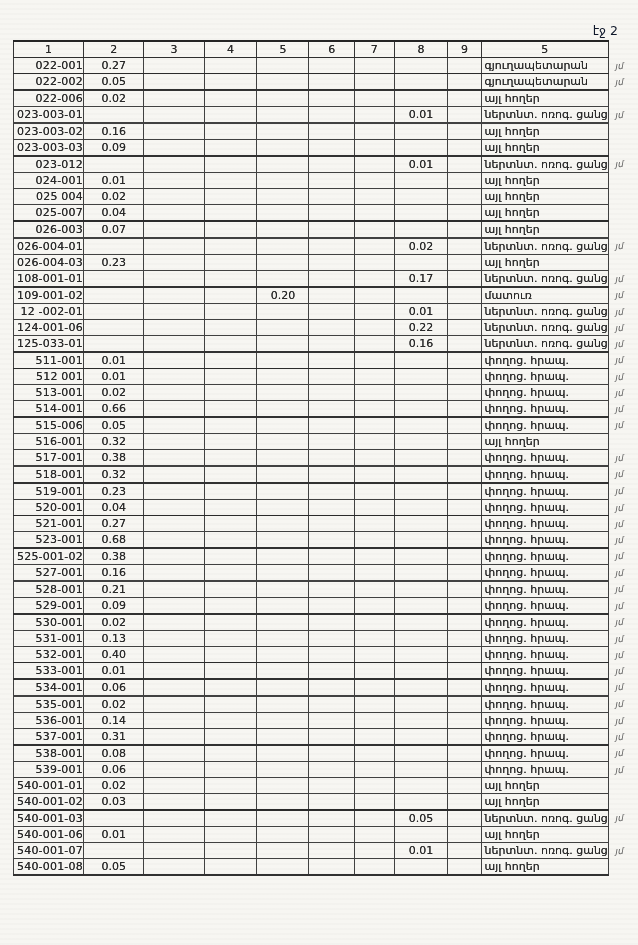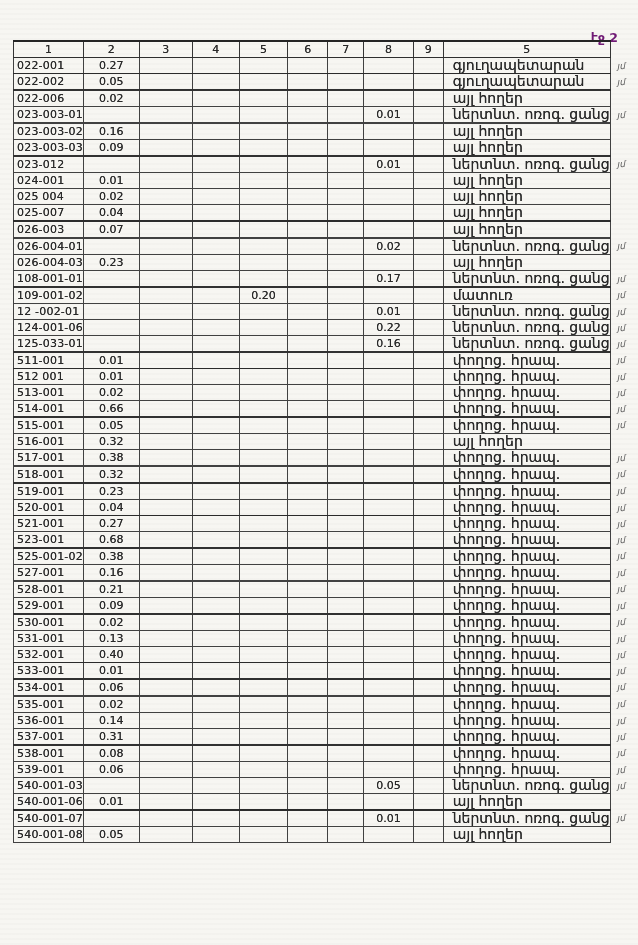--- a/index.html
+++ b/index.html
@@ -6,45 +6,45 @@
   body {
     width:638px; height:945px;
     background:#f7f6f2;
     background-image: repeating-linear-gradient(0deg, rgba(0,0,0,0.015) 0 2px, transparent 2px 5px);
     position:relative;
     font-family:"DejaVu Sans", sans-serif;
     color:#2e2e2e;
     overflow:hidden;
   }
   .page-label {
-    position:absolute; top:30px; right:20px;
-    font-size:12.5px; font-weight:700; color:#701a75;
+    position:absolute; top:23px; right:20px;
+    font-size:12.5px; font-weight:400; color:#0f172a;
   }
   table.scan {
     position:absolute; left:13px; top:40px;
     border-collapse:collapse; table-layout:fixed;
     filter:contrast(1.02);
   }
   th, td {
     height:15px; line-height:15px; padding:0;
     font-size:11px; color:#2b2b2b;
     text-shadow:0 0 0.4px #444;
     white-space:nowrap; overflow:hidden;
   }
   th {
     font-weight:normal;
     border:1px solid #353535;
     border-top:2px solid #262626;
     border-bottom:1px solid #303030;
     text-align:center;
   }
   td:not(.mark-cell) { border:1px solid #424242; }
-  td.c1 { text-align:left; padding-left:3px; letter-spacing:0.2px;margin-top:28px; }
+  td.c1 { text-align:right; padding-left:3px; letter-spacing:0.2px;margin-top:28px; }
   td.c2, td.c5, td.c8 { text-align:center; }
-  td.c10 { font-size:14px; padding-left:9px; }
+  td.c10 { font-size:11px; padding-left:3px; }
   td.mark-cell, th.mark-cell {
     border:none; background:transparent;
     font-size:9px; color:#5f5f5f; padding-left:7px;
     transform:skewX(-10deg); text-shadow:none;
   }
   
   tbody tr:nth-child(4n+2) td:not(.mark-cell) { border-bottom-width:2px; border-bottom-color:#333; }
   tbody tr:nth-child(7n+5) td:not(.mark-cell) { border-top-width:2px; }
   tbody tr:nth-child(9n+1) td:not(.mark-cell) { border-bottom-color:#2d2d2d; }
 </style>
@@ -363,21 +363,21 @@
         <td class="c4"></td>
         <td class="c5"></td>
         <td class="c6"></td>
         <td class="c7"></td>
         <td class="c8"></td>
         <td class="c9"></td>
         <td class="c10">փողոց. հրապ.</td>
         <td class="mark-cell">յմ</td>
       </tr>
       <tr>
-        <td class="c1">515-001</td>
+        <td class="c1">515-006</td>
         <td class="c2">0.05</td>
         <td class="c3"></td>
         <td class="c4"></td>
         <td class="c5"></td>
         <td class="c6"></td>
         <td class="c7"></td>
         <td class="c8"></td>
         <td class="c9"></td>
         <td class="c10">փողոց. հրապ.</td>
         <td class="mark-cell">յմ</td>
@@ -647,20 +647,46 @@
         <td class="c2">0.06</td>
         <td class="c3"></td>
         <td class="c4"></td>
         <td class="c5"></td>
         <td class="c6"></td>
         <td class="c7"></td>
         <td class="c8"></td>
         <td class="c9"></td>
         <td class="c10">փողոց. հրապ.</td>
         <td class="mark-cell">յմ</td>
+      </tr>
+      <tr>
+        <td class="c1">540-001-01</td>
+        <td class="c2">0.02</td>
+        <td class="c3"></td>
+        <td class="c4"></td>
+        <td class="c5"></td>
+        <td class="c6"></td>
+        <td class="c7"></td>
+        <td class="c8"></td>
+        <td class="c9"></td>
+        <td class="c10">այլ հողեր</td>
+        <td class="mark-cell"></td>
+      </tr>
+      <tr>
+        <td class="c1">540-001-02</td>
+        <td class="c2">0.03</td>
+        <td class="c3"></td>
+        <td class="c4"></td>
+        <td class="c5"></td>
+        <td class="c6"></td>
+        <td class="c7"></td>
+        <td class="c8"></td>
+        <td class="c9"></td>
+        <td class="c10">այլ հողեր</td>
+        <td class="mark-cell"></td>
       </tr>
       <tr>
         <td class="c1">540-001-03</td>
         <td class="c2"></td>
         <td class="c3"></td>
         <td class="c4"></td>
         <td class="c5"></td>
         <td class="c6"></td>
         <td class="c7"></td>
         <td class="c8">0.05</td>

